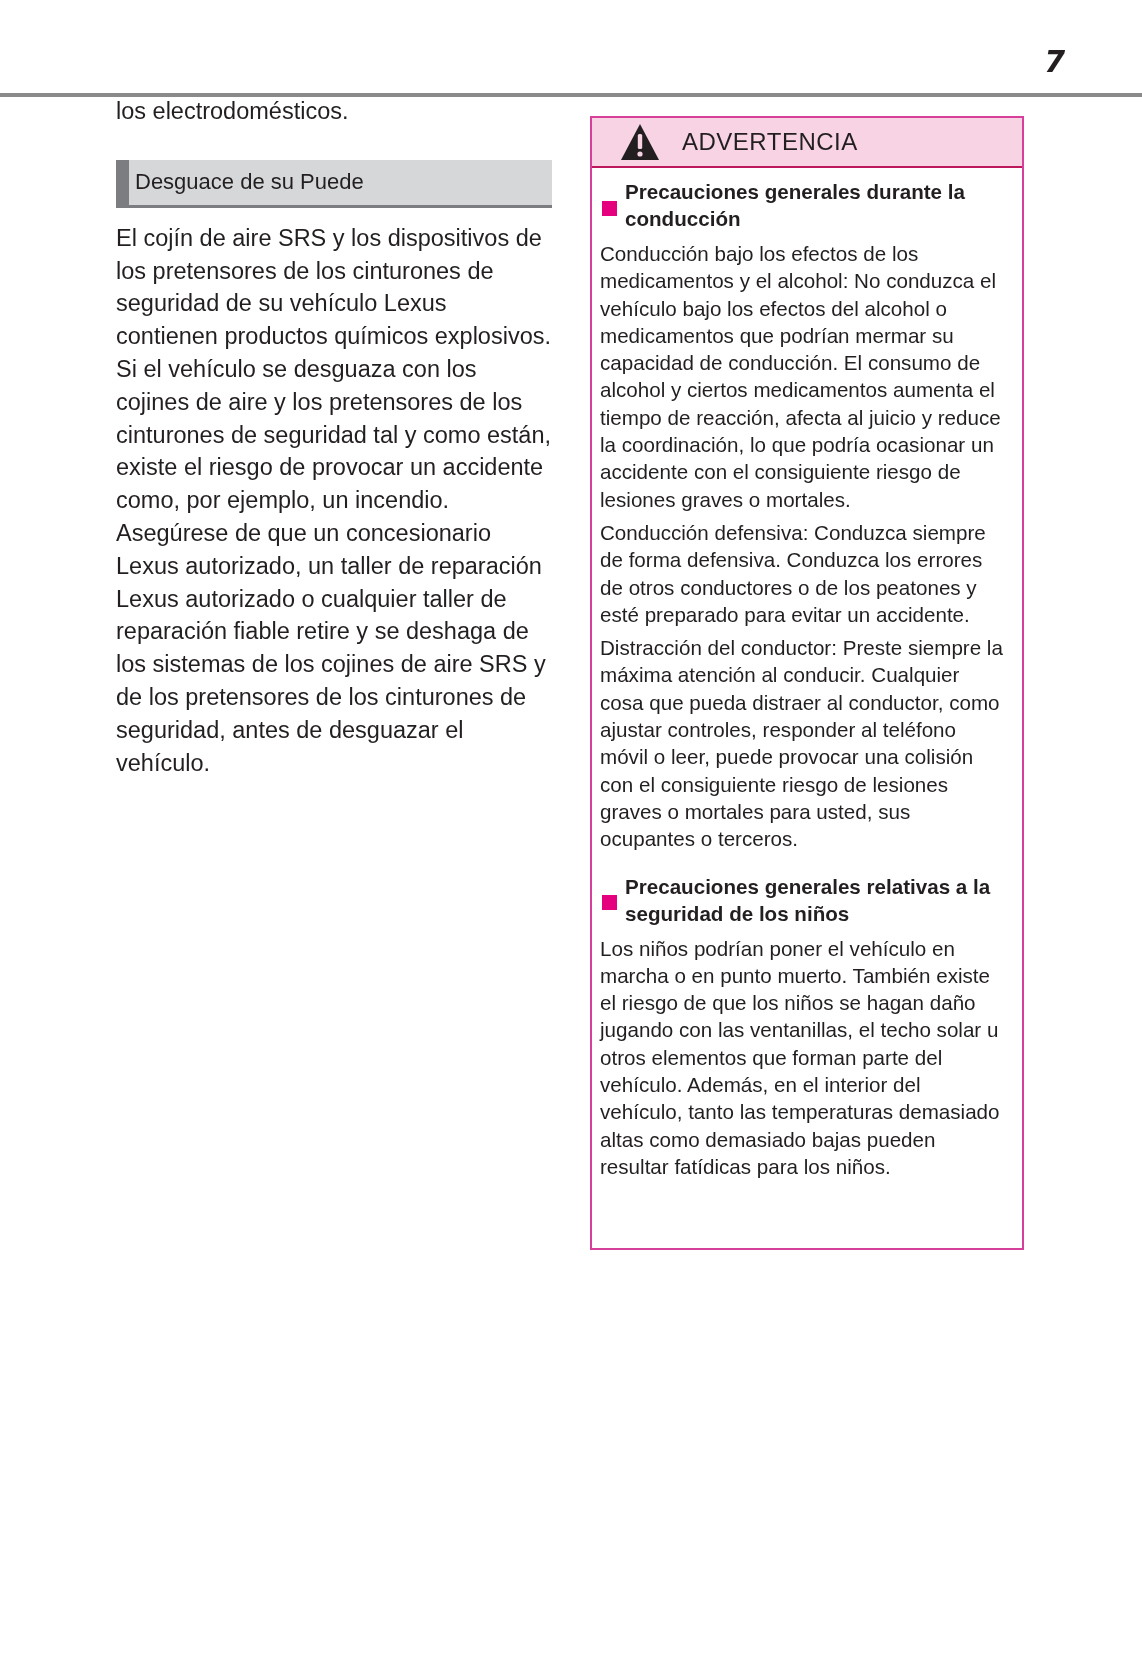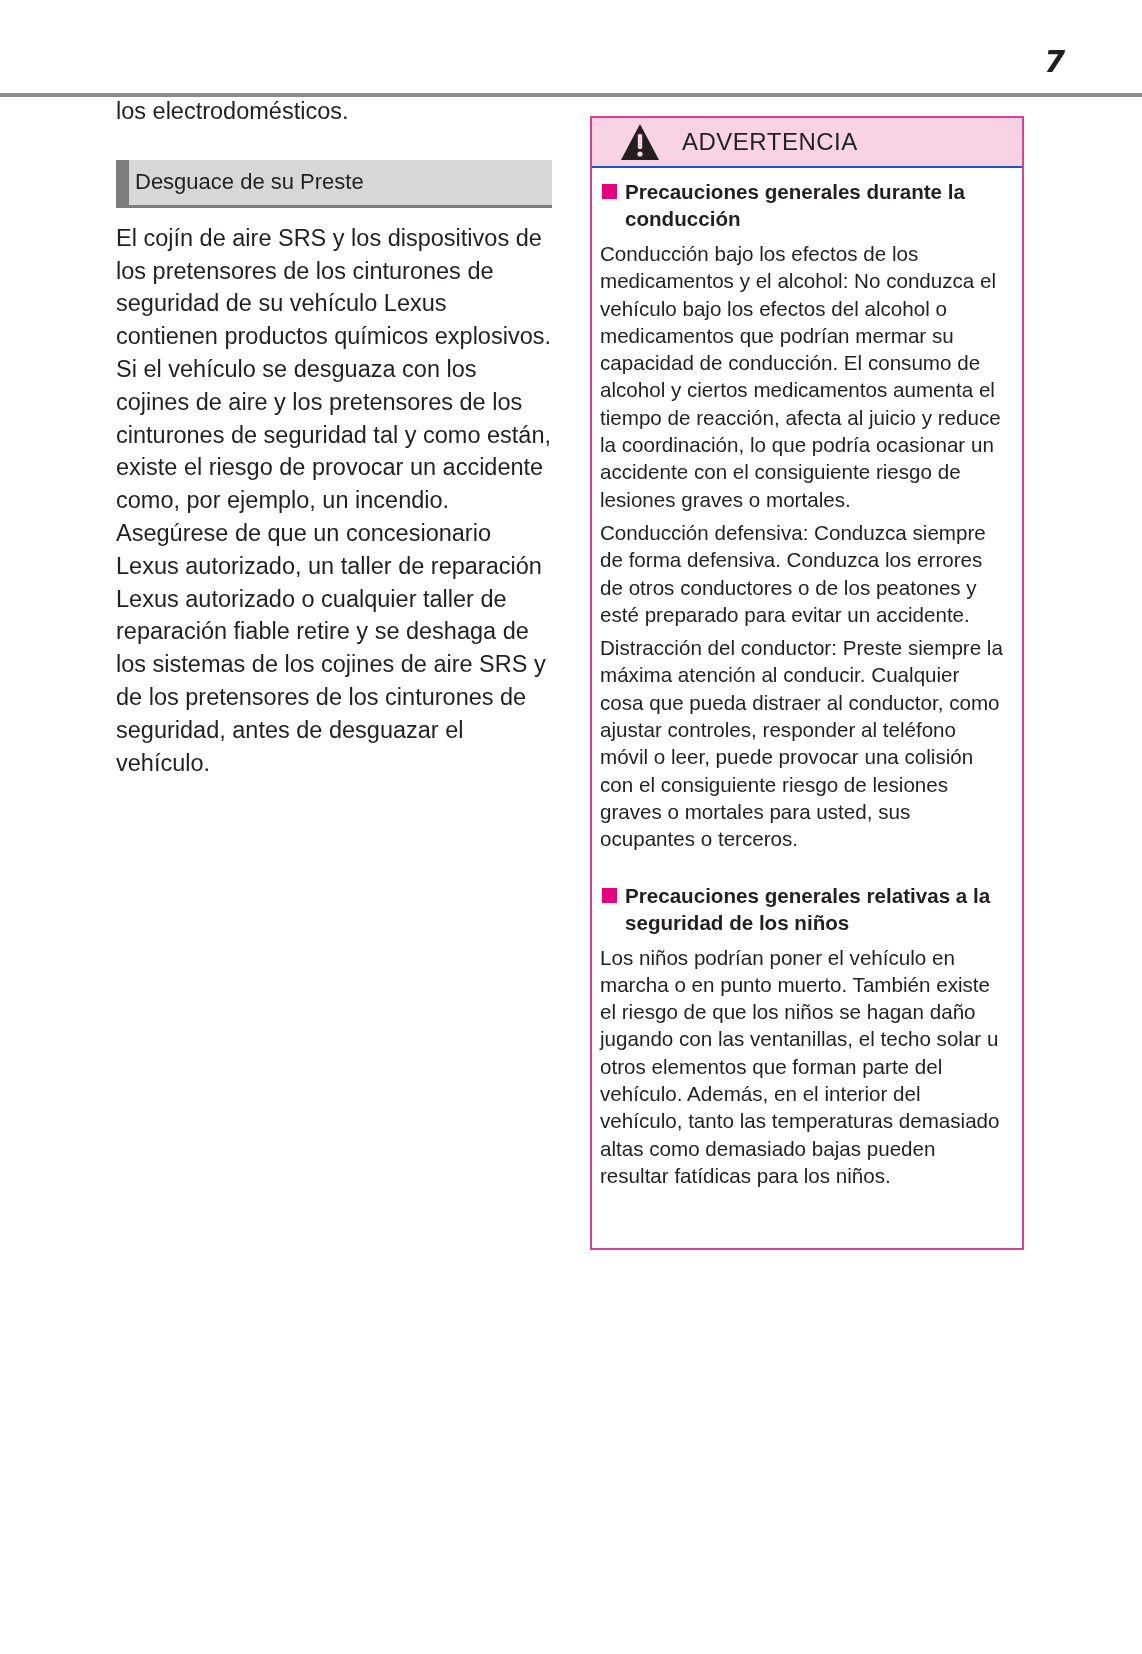--- a/index.html
+++ b/index.html
@@ -27,47 +27,47 @@
       background: #d6d7d9; border-left: 13px solid #7c7d80;
       border-bottom: 3px solid #7c7d80;
       height: 45px; display: flex; align-items: center;
       padding-left: 6px; font-size: 22px; color: #231f20;
     }
     .warning-box {
       position: absolute; left: 590px; top: 116px; width: 434px; height: 1134px;
       border: 2px solid #d6409a; box-sizing: border-box;
     }
     .warning-header {
-      height: 48px; background: #f7d3e4; border-bottom: 2px solid #1d4ed8;
+      height: 48px; background: #f7d3e4; border-bottom: 2px solid #be185d;
       display: flex; align-items: center; padding-left: 28px;
     }
     .warning-header svg { width: 40px; height: 38px; margin-right: 22px; }
     .warning-title { font-size: 24px; color: #231f20; letter-spacing: 0.5px; }
     .warning-body { padding: 4px 16px 0 8px; font-size: 20.6px; line-height: 27.3px; }
     .sub-heading {
-      display: flex; align-items: flex-start; font-weight: bold;
+      display: flex; align-items: center; font-weight: bold;
       font-size: 20.6px; line-height: 27px; margin: 6px 0 8px 0;
     }
     .sub-heading .bullet {
       width: 15px; height: 15px; background: #e5007e; flex: 0 0 15px;
       margin: 6px 8px 0 2px;
     }
     .warning-body p { margin: 0 0 6px 0; }
-    .sub-heading.second { margin-top: 29px; }
+    .sub-heading.second { margin-top: 20px; }
   </style>
 </head>
 <body>
 
 <div class="page-number">7</div>
 <div class="header-rule"></div>
 
 <div class="col-left">
   <p>los electrodomésticos.</p>
   <div class="section-heading">
-    <span>Desguace de su Preste</span>
+    <span>Desguace de su Puede</span>
   </div>
   <p>El cojín de aire SRS y los dispositivos de los pretensores de los cinturones de seguridad de su vehículo Lexus contienen productos químicos explosivos. Si el vehículo se desguaza con los cojines de aire y los pretensores de los cinturones de seguridad tal y como están, existe el riesgo de provocar un accidente como, por ejemplo, un incendio. Asegúrese de que un concesionario Lexus autorizado, un taller de reparación Lexus autorizado o cualquier taller de reparación fiable retire y se deshaga de los sistemas de los cojines de aire SRS y de los pretensores de los cinturones de seguridad, antes de desguazar el vehículo.</p>
 </div>
 
 <div class="warning-box">
   <div class="warning-header">
     <svg viewBox="0 0 40 38">
       <polygon points="20,1 39,37 1,37" fill="#231f20"></polygon>
       <rect x="17.8" y="11" width="4.4" height="15" rx="1.5" fill="#f7d3e4"></rect>
       <circle cx="20" cy="31" r="2.6" fill="#f7d3e4"></circle>

